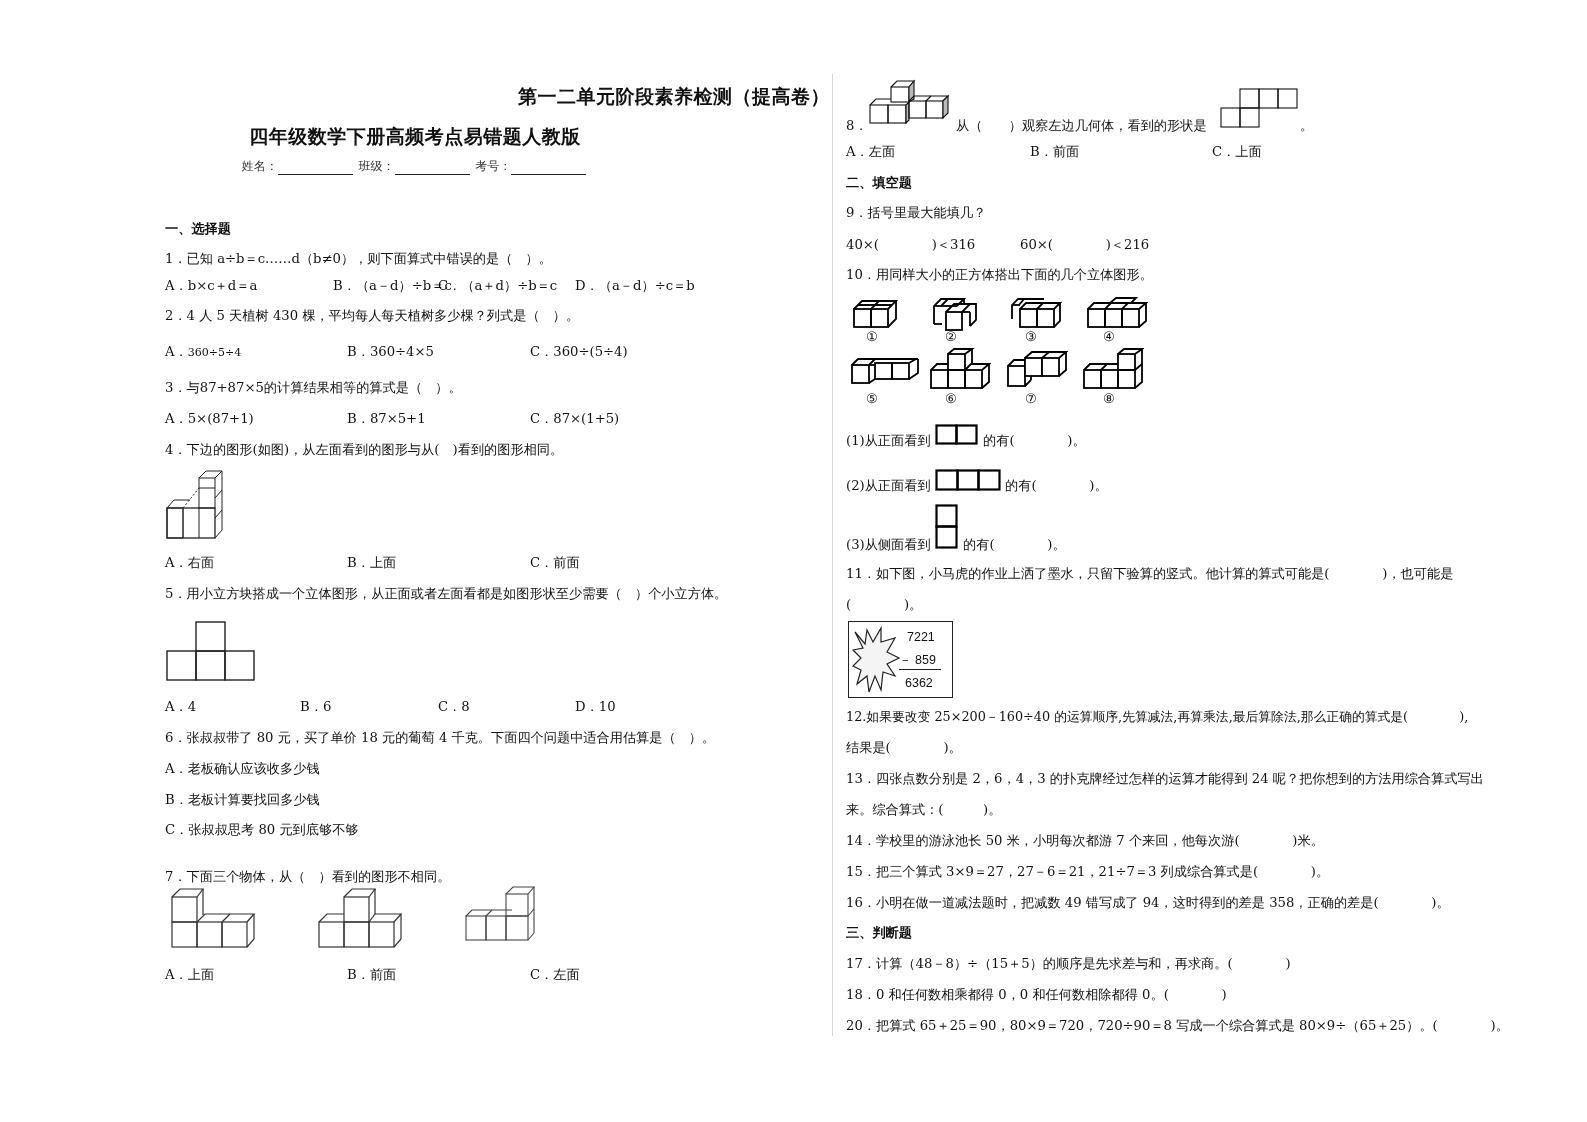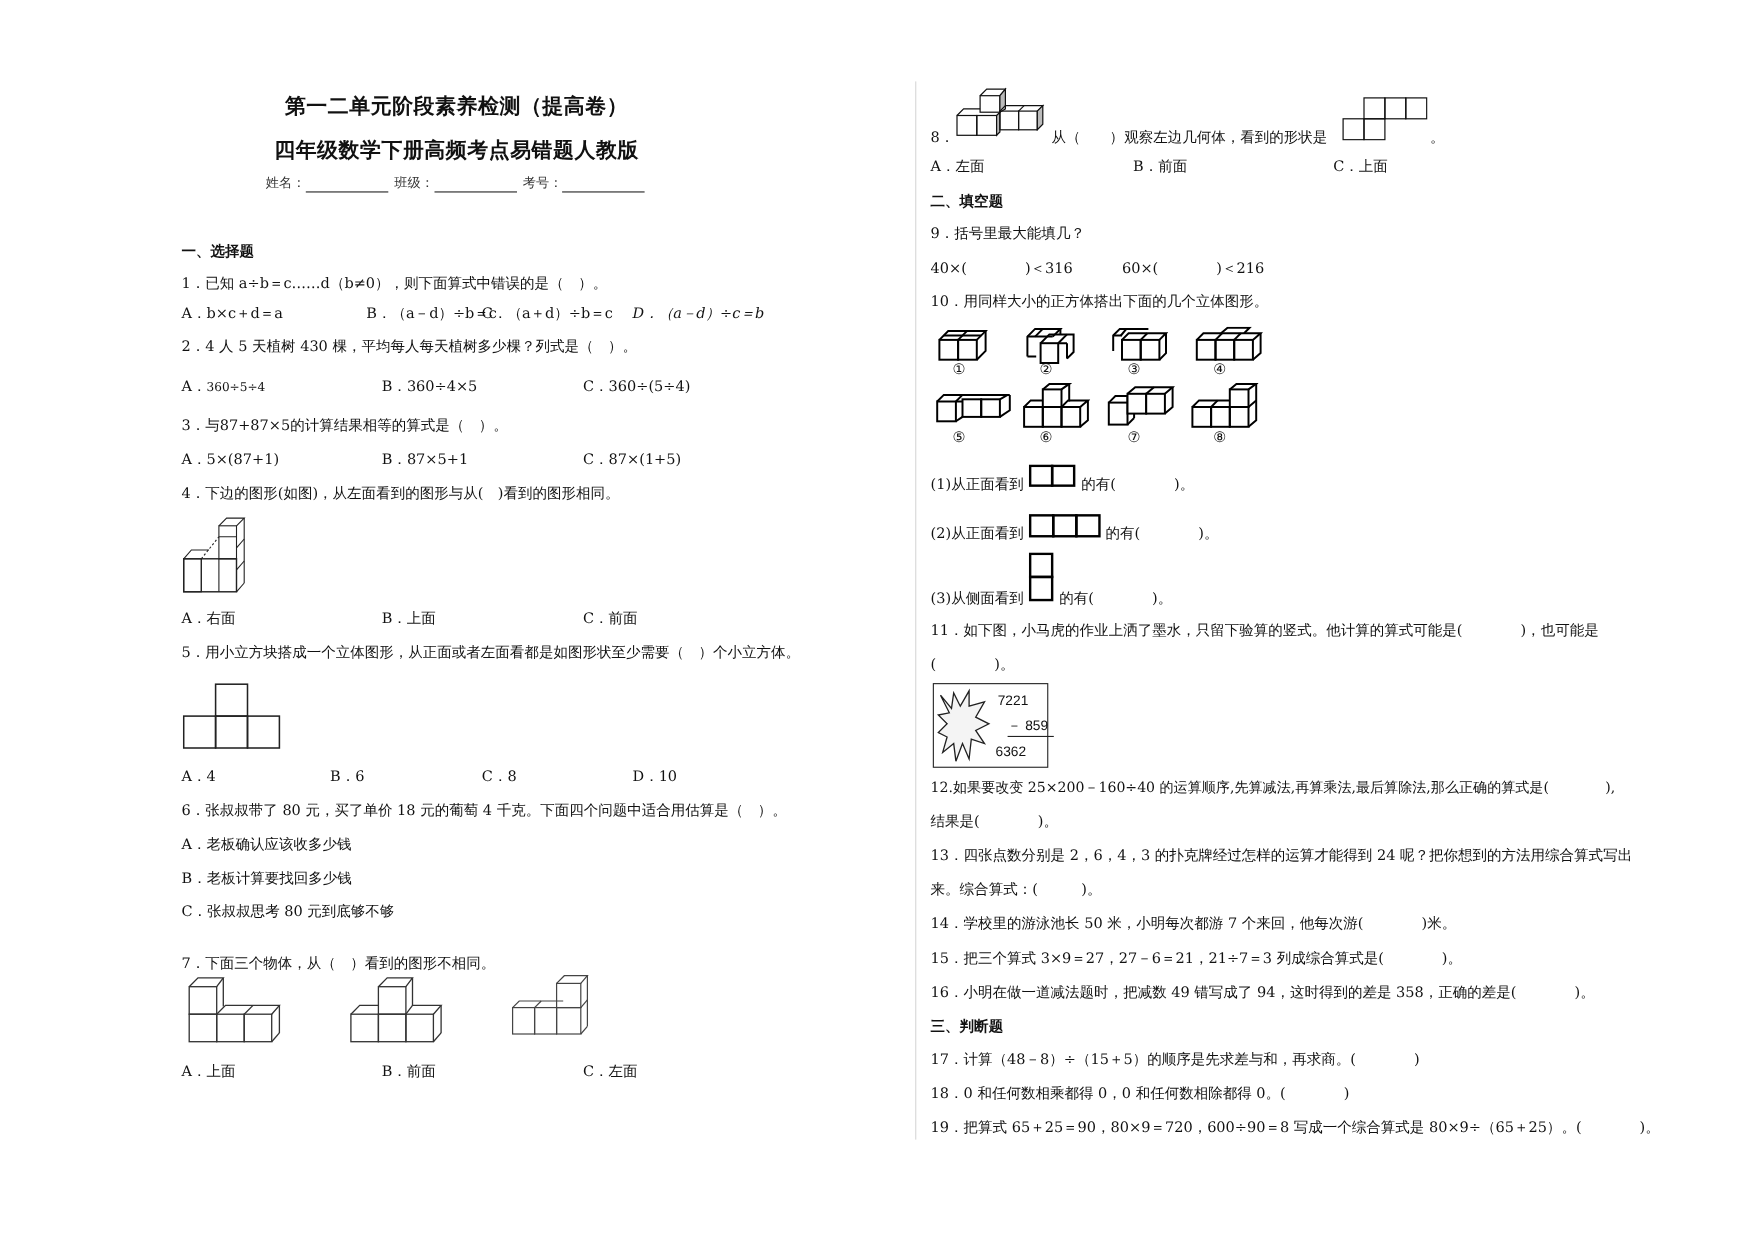--- a/index.html
+++ b/index.html
@@ -5,21 +5,21 @@
   html, body { margin: 0; padding: 0; background: #ffffff; }
   body {
     width: 1587px; height: 1122px; position: relative; overflow: hidden;
     font-family: "DejaVu Serif", "Liberation Serif", serif;
     color: #111;
   }
   .page-left { position: absolute; left: 0; top: 0; width: 830px; height: 1122px; }
   .page-right { position: absolute; left: 838px; top: 0; width: 749px; height: 1122px; }
   .divider { position: absolute; left: 832px; top: 74px; width: 1px; height: 962px; background: #d6d6d6; }
 
-  .title1 { position: absolute; left: 0; width: 830px; top: 84px; text-align: center;
+  .title1 { position: absolute; left: 0; width: 830px; top: 84px; text-align: right;
     font-family: "DejaVu Sans", "Liberation Sans", sans-serif; font-weight: bold; font-size: 19px; letter-spacing: 0.5px; }
   .title2 { position: absolute; left: 0; width: 830px; top: 124px; text-align: center;
     font-family: "DejaVu Sans", "Liberation Sans", sans-serif; font-weight: bold; font-size: 19px; letter-spacing: 0.5px; }
   .info-row { position: absolute; left: 0; width: 830px; top: 158px; text-align: center; font-size: 12px; color: #333; }
   .info-row .blank { display: inline-block; width: 75px; border-bottom: 1px solid #222; height: 12px; vertical-align: bottom; margin-right: 2px; }
 
   .line { position: absolute; font-size: 13.2px; white-space: nowrap; line-height: 18px; }
   .section-title { position: absolute; font-size: 13.2px; font-weight: bold;
     font-family: "DejaVu Sans", "Liberation Sans", sans-serif; }
   .opt { position: absolute; font-size: 13.2px; white-space: nowrap; line-height: 18px; }
@@ -40,21 +40,21 @@
     <span>班级：</span><span class="blank"></span>
     <span>考号：</span><span class="blank"></span>
   </div>
 
   <div class="section-title" style="left:165px; top:220px;">一、选择题</div>
 
   <div class="line" style="left:165px; top:250px;">1．已知 a÷b＝c……d（b≠0），则下面算式中错误的是（　）。</div>
   <div class="opt" style="left:165px; top:277px;">A．b×c＋d＝a</div>
   <div class="opt" style="left:300px; top:277px;margin-left:33px;">B．（a－d）÷b＝c</div>
   <div class="opt" style="left:438px; top:277px;">C．（a＋d）÷b＝c</div>
-  <div class="opt" style="left:575px; top:277px;font-style:italic;">D．（a－d）÷c＝b</div>
+  <div class="opt" style="left:575px; top:277px;">D．（a－d）÷c＝b</div>
 
   <div class="line" style="left:165px; top:307px;">2．4 人 5 天植树 430 棵，平均每人每天植树多少棵？列式是（　）。</div>
   <div class="opt" style="left:165px; top:343px;"><span>A．</span><span class="small-math">360÷5÷4</span></div>
   <div class="opt" style="left:347px; top:343px;"><span>B．</span><span>360÷4×5</span></div>
   <div class="opt" style="left:530px; top:343px;"><span>C．</span><span>360÷(5÷4)</span></div>
 
   <div class="line" style="left:165px; top:379px;">3．与87+87×5的计算结果相等的算式是（　）。</div>
   <div class="opt" style="left:165px; top:410px;"><span>A．</span><span>5×(87+1)</span></div>
   <div class="opt" style="left:347px; top:410px;"><span>B．</span><span>87×5+1</span></div>
   <div class="opt" style="left:530px; top:410px;"><span>C．</span><span>87×(1+5)</span></div>
@@ -336,32 +336,32 @@
     <span>的有(　　　　)。</span>
   </div>
 
   <div class="line" style="left:8px; top:565px;">11．如下图，小马虎的作业上洒了墨水，只留下验算的竖式。他计算的算式可能是(　　　　)，也可能是</div>
   <div class="line" style="left:8px; top:596px;">(　　　　)。</div>
   <div class="fig" style="left:10px; top:621px; width:105px; height:77px; border:1.5px solid #222; box-sizing:border-box;">
     <svg width="50" height="70" viewBox="0 0 50 70" style="position:absolute; left:2px; top:4px;" fill="#f4f4f4" stroke="#222" stroke-width="1.2">
       <polygon points="4,6 14,18 16,4 22,16 30,2 30,16 44,12 36,26 48,32 36,38 44,50 32,46 30,64 24,50 18,66 16,50 6,58 10,44 2,40 10,32 2,24 12,22"></polygon>
     </svg>
     <div style="position:absolute; left:58px; top:8px; font-size:12.5px; font-family:'Liberation Sans Narrow','Liberation Sans',sans-serif;">7221</div>
-    <div style="position:absolute; left:50px; top:30px; font-size:12.5px; width:42px; border-bottom:1.3px solid #222; font-family:'Liberation Sans',sans-serif;margin-left:17px;">－ 859</div>
+    <div style="position:absolute; left:50px; top:30px; font-size:12.5px; width:42px; border-bottom:1.3px solid #222; font-family:'Liberation Sans',sans-serif;">－ 859</div>
     <div style="position:absolute; left:56px; top:54px; font-size:12.5px; font-family:'Liberation Sans',sans-serif;">6362</div>
   </div>
 
   <div class="line" style="left:8px; top:708px; font-size:12.8px;">12.如果要改变 25×200－160÷40 的运算顺序,先算减法,再算乘法,最后算除法,那么正确的算式是(　　　　),</div>
   <div class="line" style="left:8px; top:739px;">结果是(　　　　)。</div>
 
   <div class="line" style="left:8px; top:770px;">13．四张点数分别是 2，6，4，3 的扑克牌经过怎样的运算才能得到 24 呢？把你想到的方法用综合算式写出</div>
   <div class="line" style="left:8px; top:801px;">来。综合算式：(　　　)。</div>
 
   <div class="line" style="left:8px; top:832px;">14．学校里的游泳池长 50 米，小明每次都游 7 个来回，他每次游(　　　　)米。</div>
   <div class="line" style="left:8px; top:863px;">15．把三个算式 3×9＝27，27－6＝21，21÷7＝3 列成综合算式是(　　　　)。</div>
   <div class="line" style="left:8px; top:894px;">16．小明在做一道减法题时，把减数 49 错写成了 94，这时得到的差是 358，正确的差是(　　　　)。</div>
 
   <div class="section-title" style="left:8px; top:924px;">三、判断题</div>
 
   <div class="line" style="left:8px; top:955px;">17．计算（48－8）÷（15＋5）的顺序是先求差与和，再求商。(　　　　)</div>
   <div class="line" style="left:8px; top:986px;">18．0 和任何数相乘都得 0，0 和任何数相除都得 0。(　　　　)</div>
-  <div class="line" style="left:8px; top:1017px;">19．把算式 65＋25＝90，80×9＝720，600÷90＝8 写成一个综合算式是 80×9÷（65＋25）。(　　　　)。</div>
+  <div class="line" style="left:8px; top:1017px;">20．把算式 65＋25＝90，80×9＝720，720÷90＝8 写成一个综合算式是 80×9÷（65＋25）。(　　　　)。</div>
 </div>
 
 </body></html>

